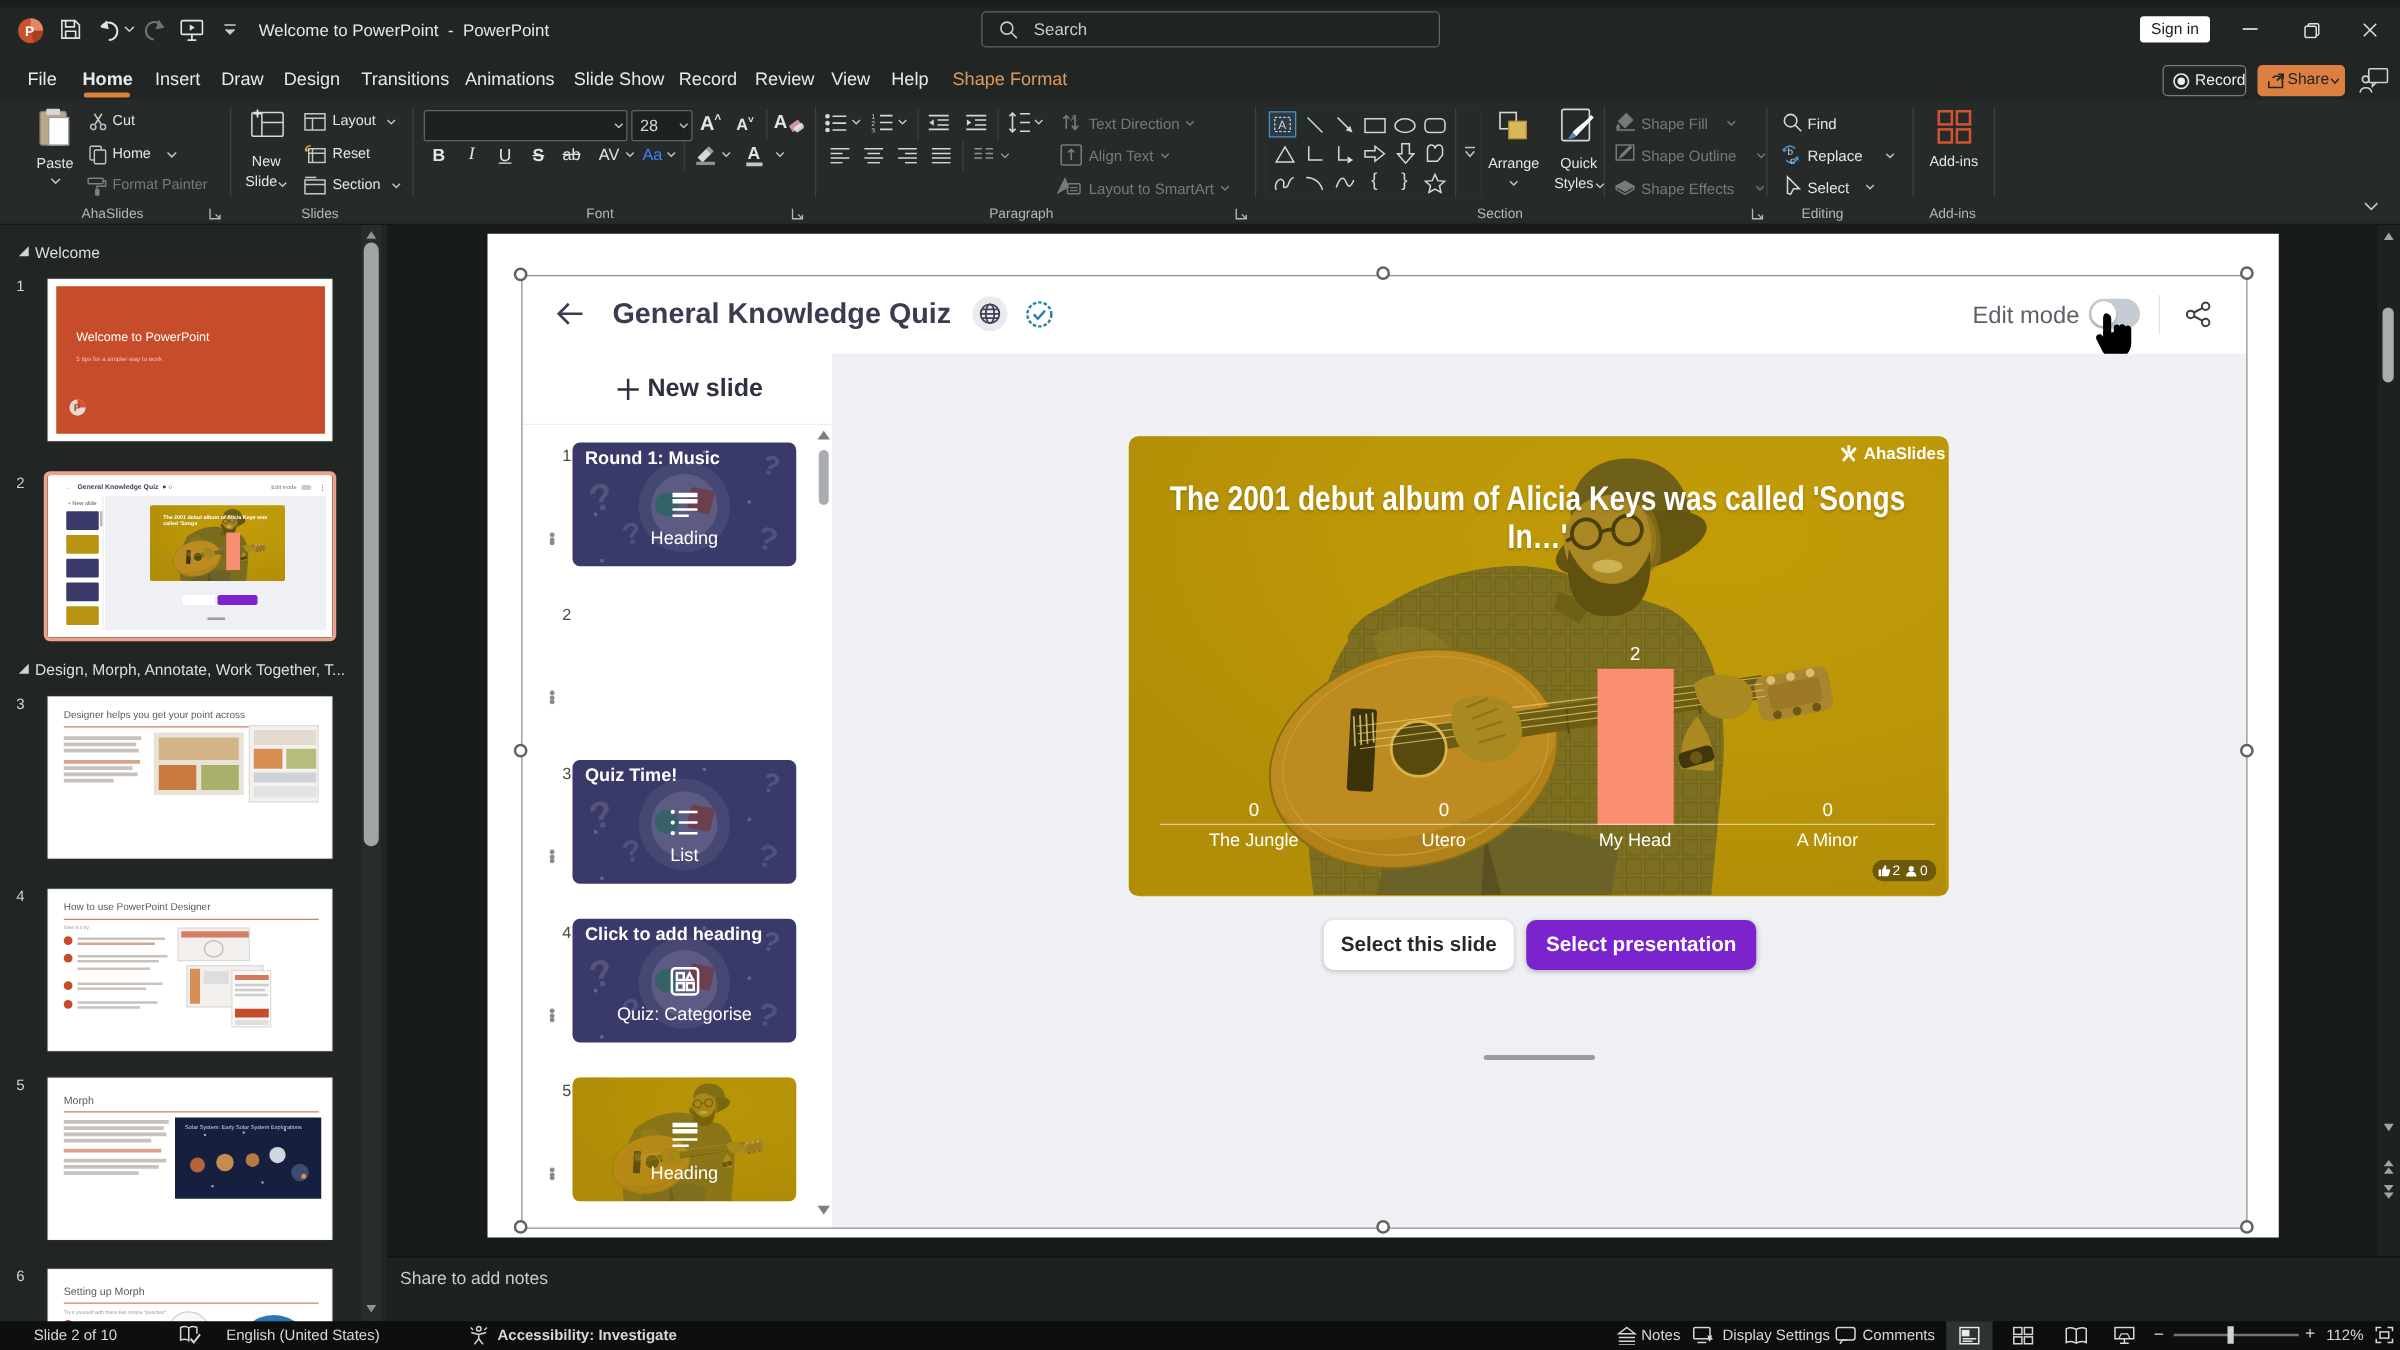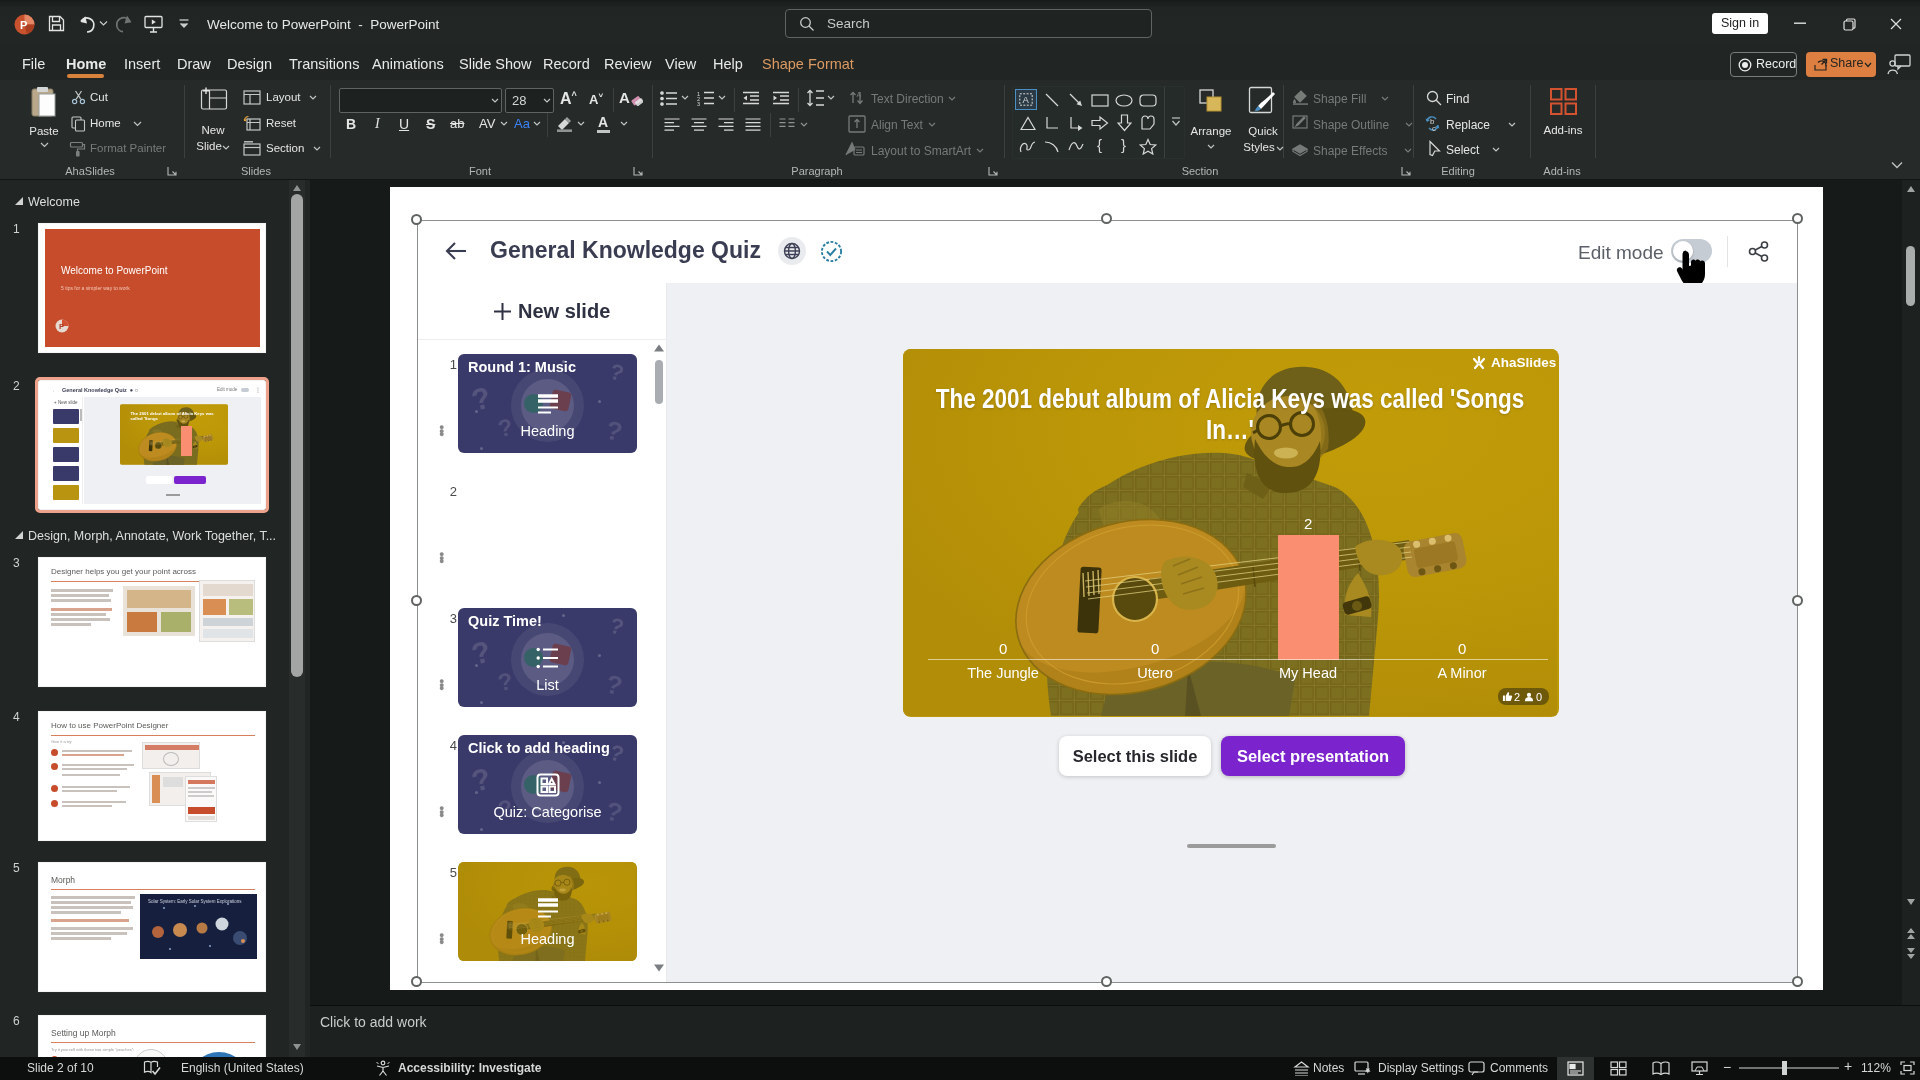--- a/index.html
+++ b/index.html
@@ -1002,21 +1002,21 @@
   <svg class="abs" style="left:4px;top:748px" width="10" height="12" viewBox="0 0 10 12" fill="#9fa3a1">
       <path d="M5 0 L9 5 H1 Z"></path>
       <path d="M5 6 L9 11 H1 Z"></path>
     </svg>
   <svg class="abs" style="left:4px;top:768px" width="10" height="12" viewBox="0 0 10 12" fill="#9fa3a1">
       <path d="M5 5 L9 0 H1 Z"></path>
       <path d="M5 11 L9 6 H1 Z"></path>
     </svg>
 </div>
 <div class="abs" id="notes">
-    <span style="position:absolute;left:10px;top:8px;">Click to add work</span>
+    <span style="position:absolute;left:10px;top:8px;">Share to add notes</span>
   </div>
 <div class="abs" id="statusbar">
   <span class="s" style="left:27px">Slide 2 of 10</span>
   <svg class="s abs" style="left:143px;top:3px" width="18" height="16" viewBox="0 0 18 16" fill="none" stroke="#d6d8d7" stroke-width="1.2">
     <path d="M1.5 2 C4 1 6.5 1.2 8 2.4 V12.5 C6.5 11.3 4 11.1 1.5 12.1 Z"></path>
     <path d="M8 2.4 C9.5 1.2 12 1 14.5 2 V7"></path>
     <path d="M9.5 11 L12 14 L17 7.5" stroke-width="1.6"></path>
   </svg>
   <span class="s" style="left:181px">English (United States)</span>
   <svg class="s abs" style="left:374px;top:3px" width="18" height="17" viewBox="0 0 18 17" fill="none" stroke="#d6d8d7" stroke-width="1.2">

